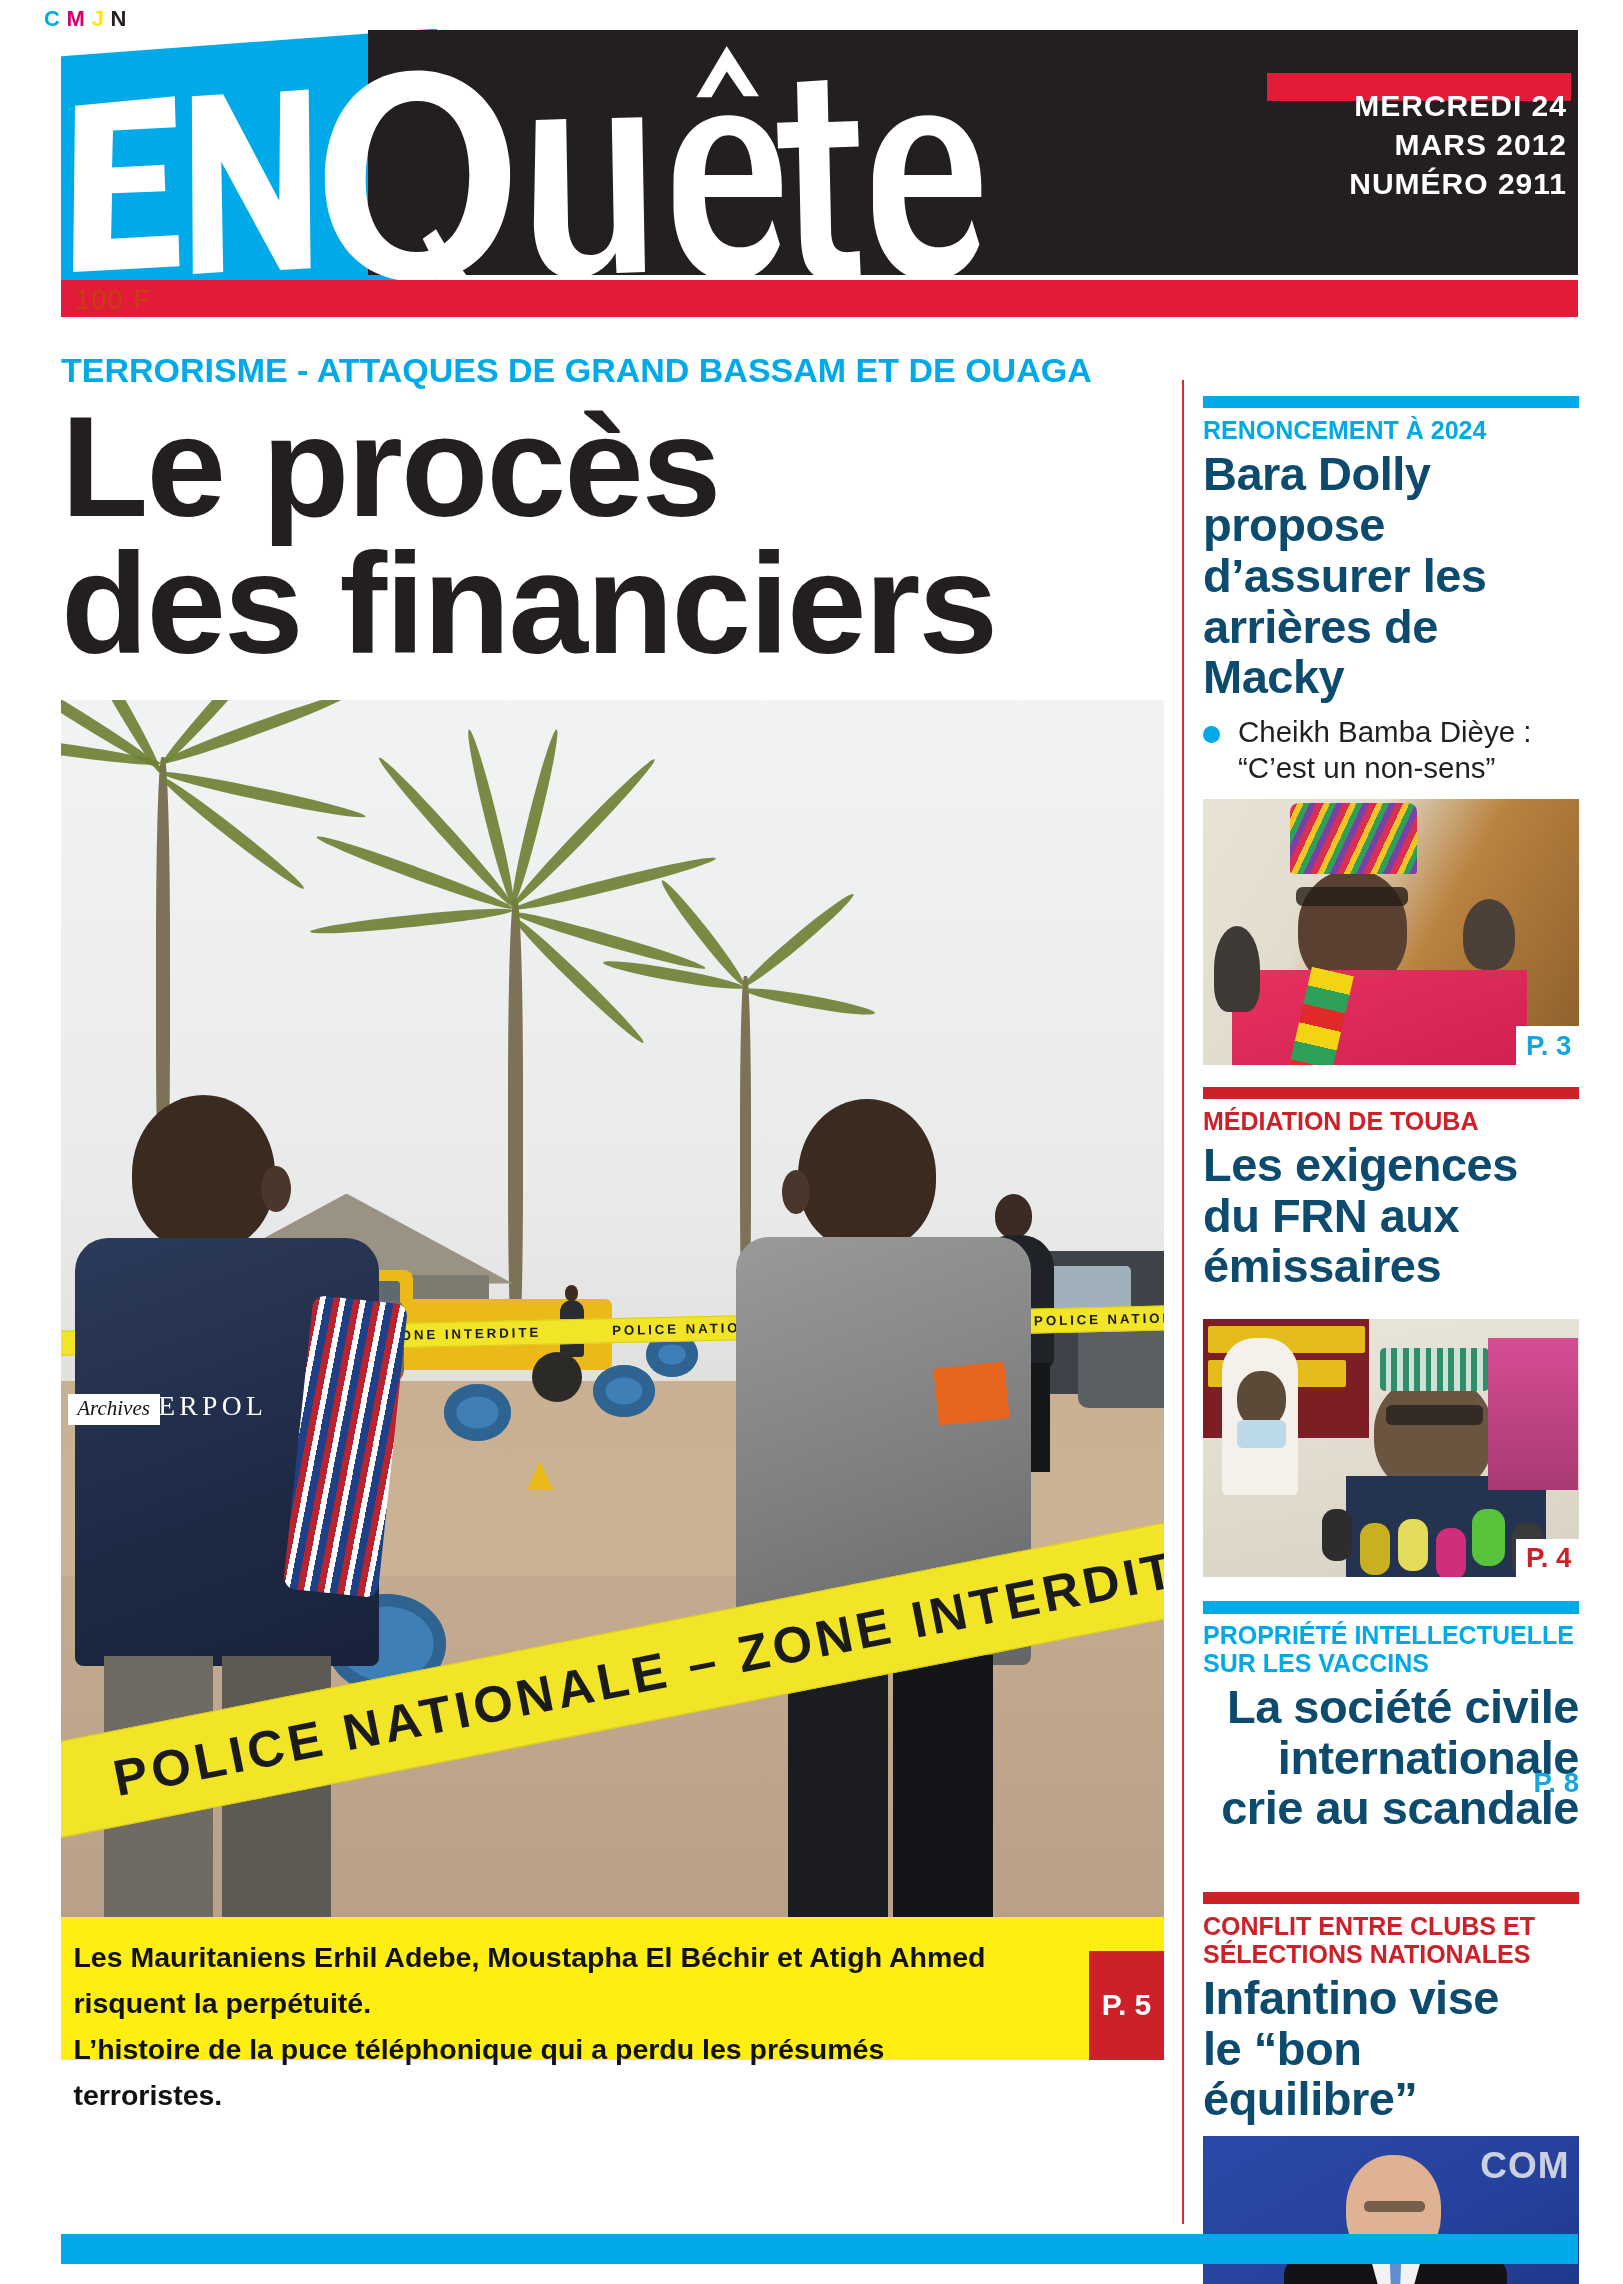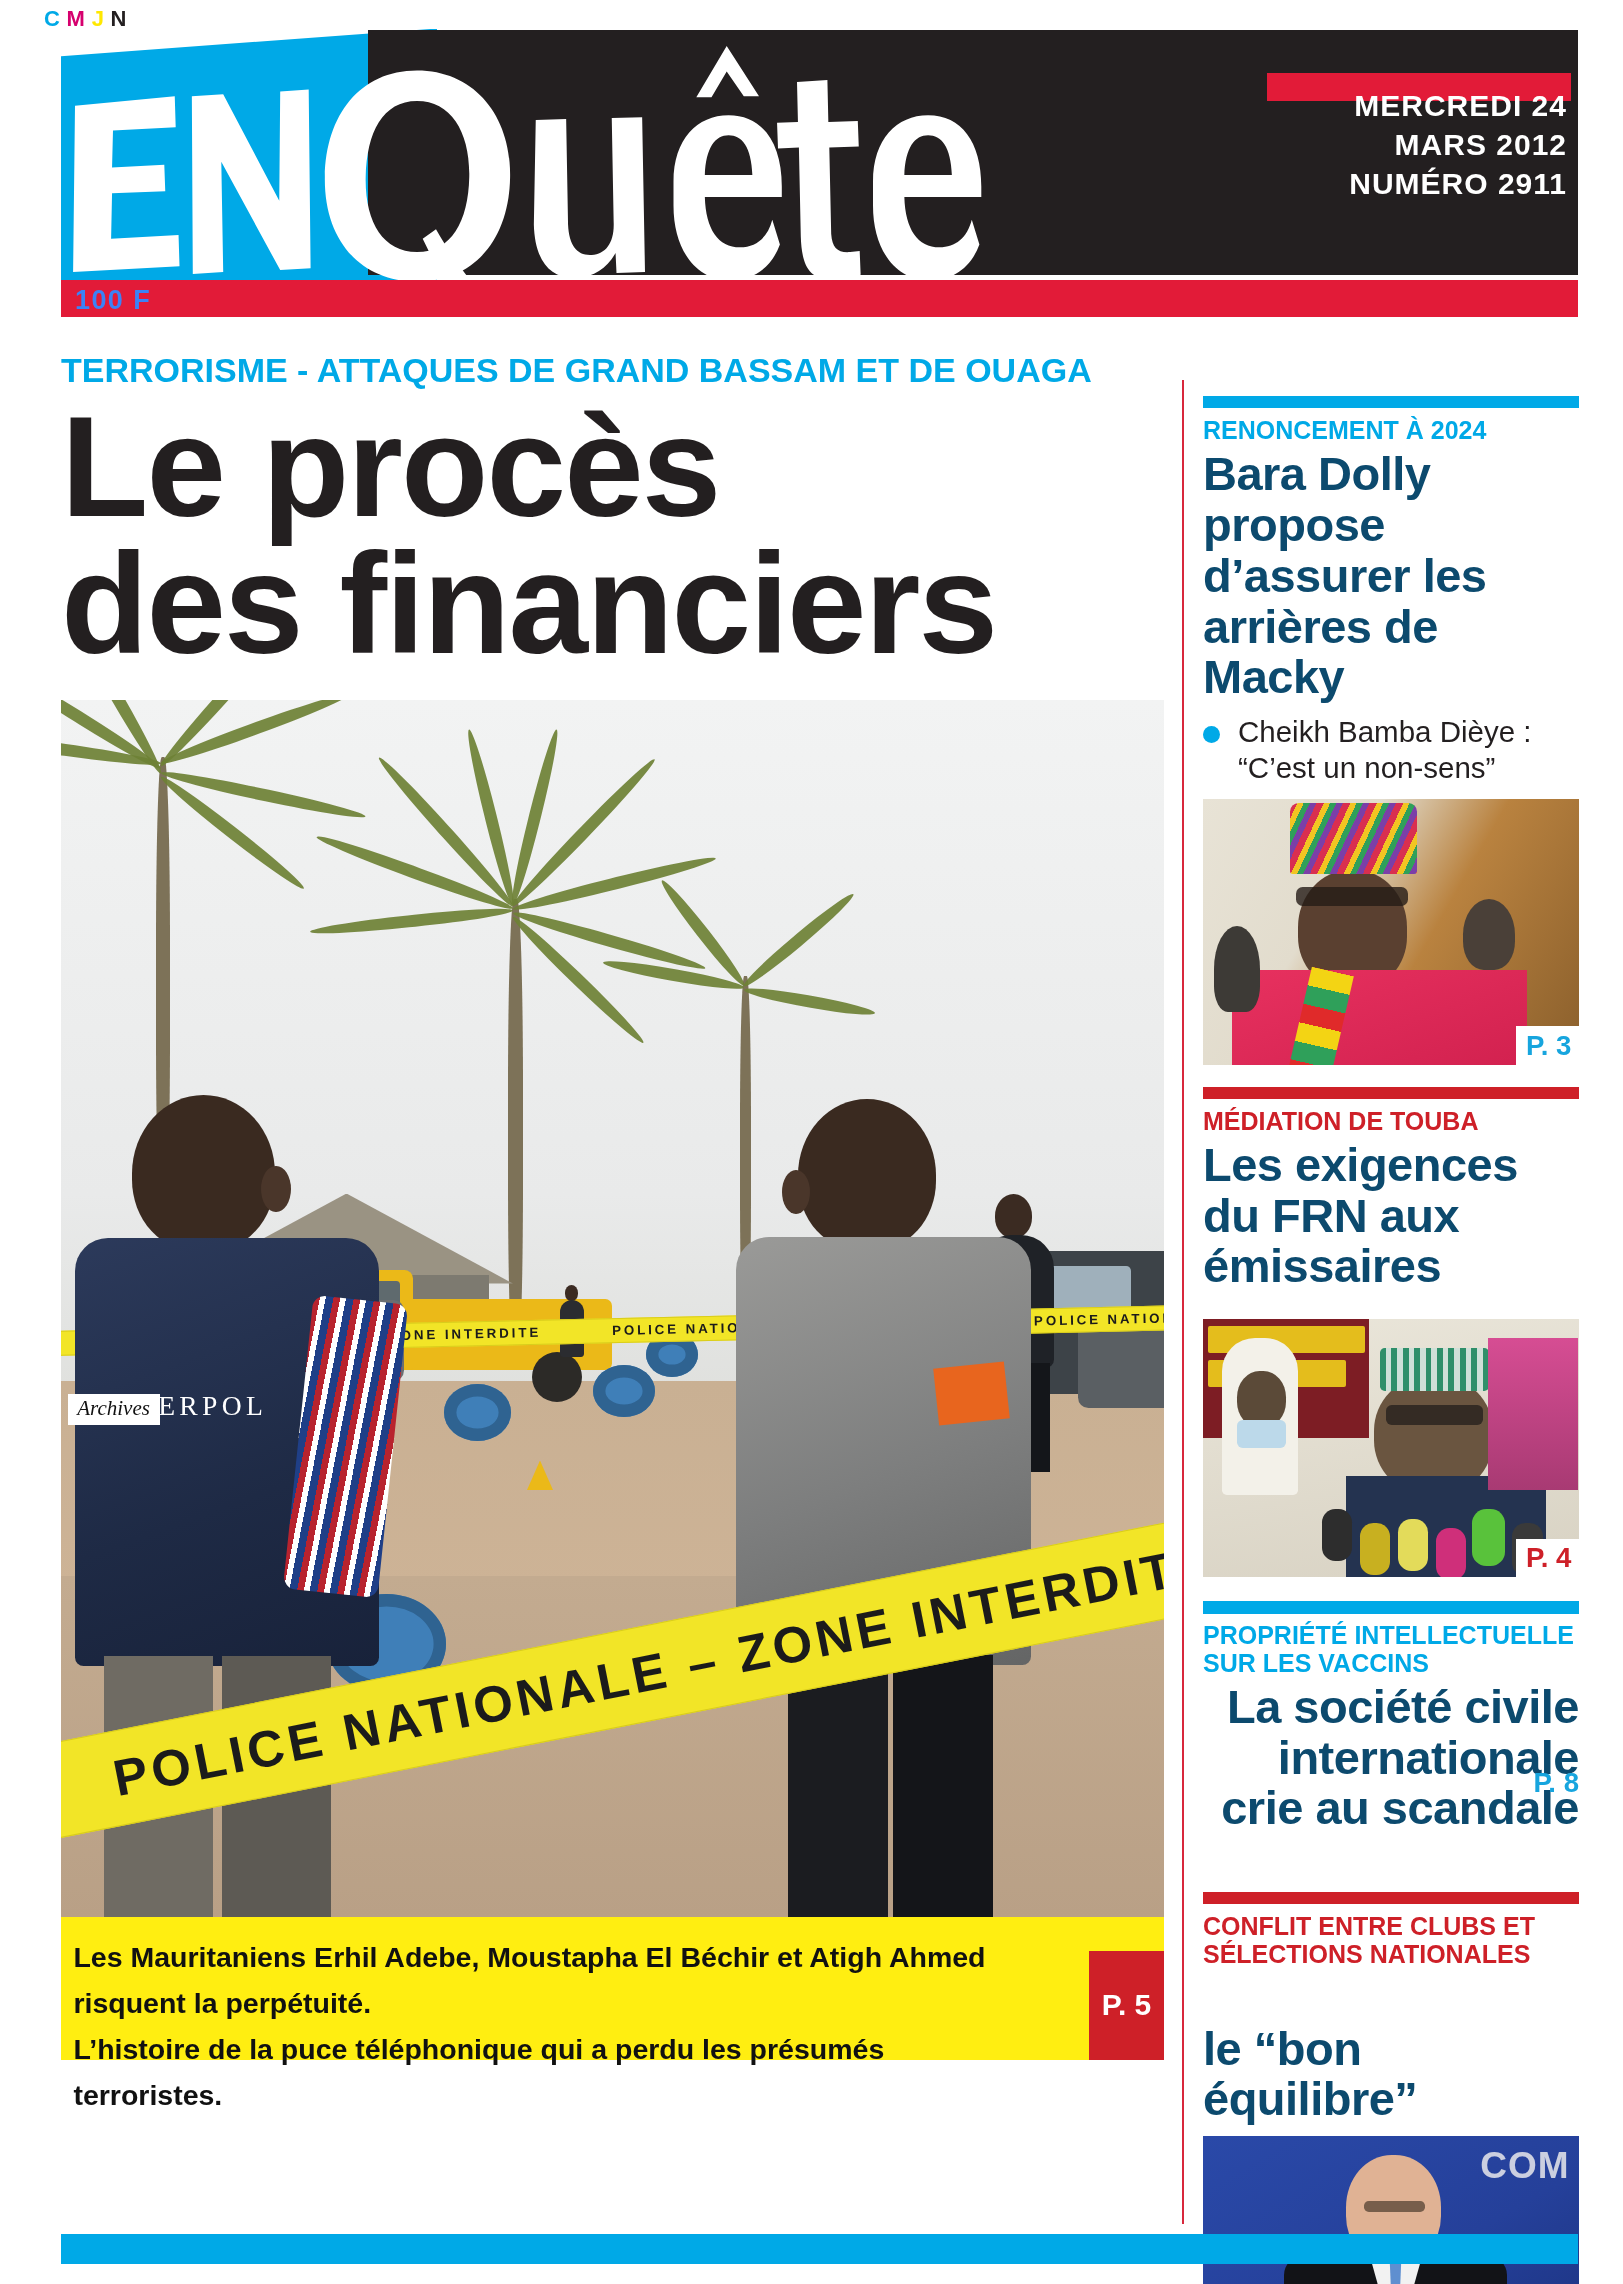--- a/index.html
+++ b/index.html
@@ -52,21 +52,21 @@
   }
   #dateblock div { white-space:nowrap; }
 
   
   #pricebar {
     position:absolute; left:61px; top:280px; width:1517px; height:37px;
     background:#E21B38; z-index:6;
   }
   #price {
     position:absolute; left:75px; top:285px; z-index:7;
-    color:#3b82f6; font-weight:700; font-size:27px; letter-spacing:1.4px;
+    color:#c2410c; font-weight:400; font-size:27px; letter-spacing:1.4px;
     font-family:"Liberation Sans Narrow","Liberation Sans",sans-serif;
   }
 
   
   #main-col  { position:absolute; left:61px;  top:352px; width:1304px; }
   #side-col  { position:absolute; left:1203px; top:352px; width:376px; }
 
   #col-divider {
     position:absolute; left:1182px; top:380px; width:2.4px; height:1844px;
     background:#D8283C;
@@ -514,21 +514,21 @@
     </div>
   </div>
 
   <div class="side-story" style="margin-top:53px;">
     <div class="rule red"></div>
     <div class="s-kicker red">
       <span>CONFLIT ENTRE CLUBS ET</span><br>
       <span>SÉLECTIONS NATIONALES</span>
     </div>
     <div class="s-head">
-      <br>
+      <span>Infantino vise</span><br>
       <span>le “bon équilibre”</span>
     </div>
 
     <div class="s-photo" style="height:204px; margin-top:11.4px;">
       <div class="ph-bg" style="background:linear-gradient(150deg,#2a49a8,#25409a 60%,#1d3483);"></div>
       <div style="position:absolute; right:9.5px; top:8.6px; color:#e8e8ec; font-weight:700;
                   font-size:37px; letter-spacing:1px; opacity:.85;
                   font-family:'Liberation Sans Narrow','Liberation Sans',sans-serif;">COM</div>
       <div style="position:absolute; left:143px; top:19px; width:95px; height:109px;
                   background:#e0b294; border-radius:48% 48% 44% 44%;"></div>

